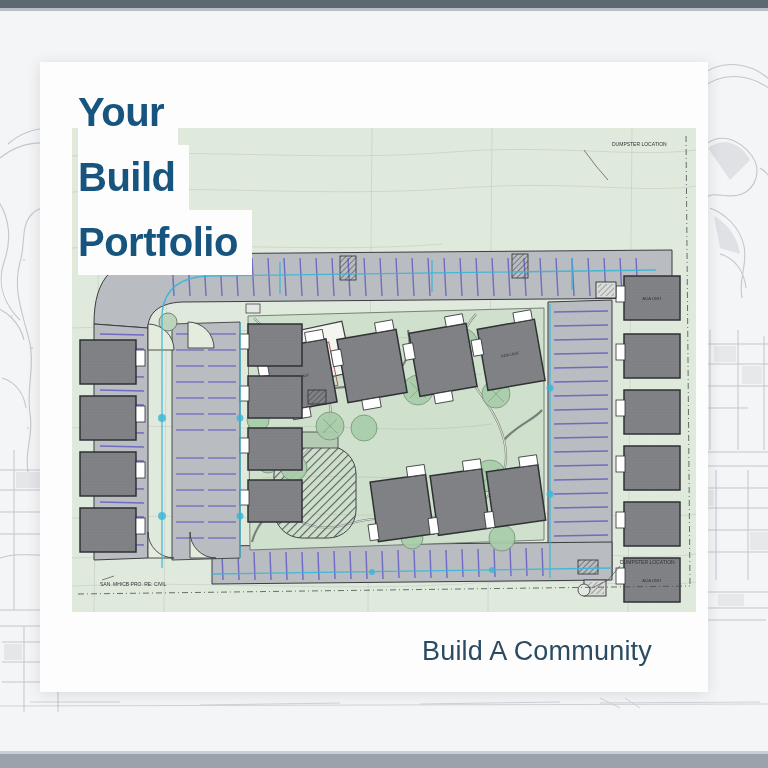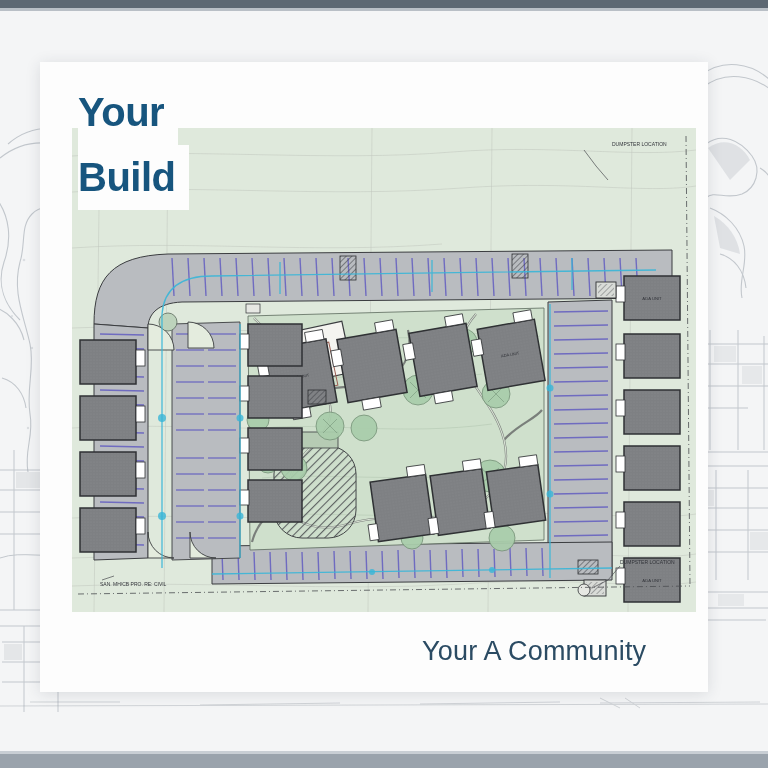--- a/index.html
+++ b/index.html
@@ -569,15 +569,16 @@
   <g fill="none" stroke="#4a4c50" stroke-width=".8" stroke-dasharray="6 3 1 3">
     <path d="M6 466 L 618 458"></path>
     <path d="M614 8 L 618 458"></path>
   </g>
 </svg>
 </div>
 
 <div id="headline">
   <span class="hl-line">Your</span>
   <span class="hl-line">Build</span>
+  <span class="hl-line">Portfolio</span>
 </div>
 
-<div id="caption">Your A Community</div>
+<div id="caption">Build A Community</div>
 
 </body></html>

